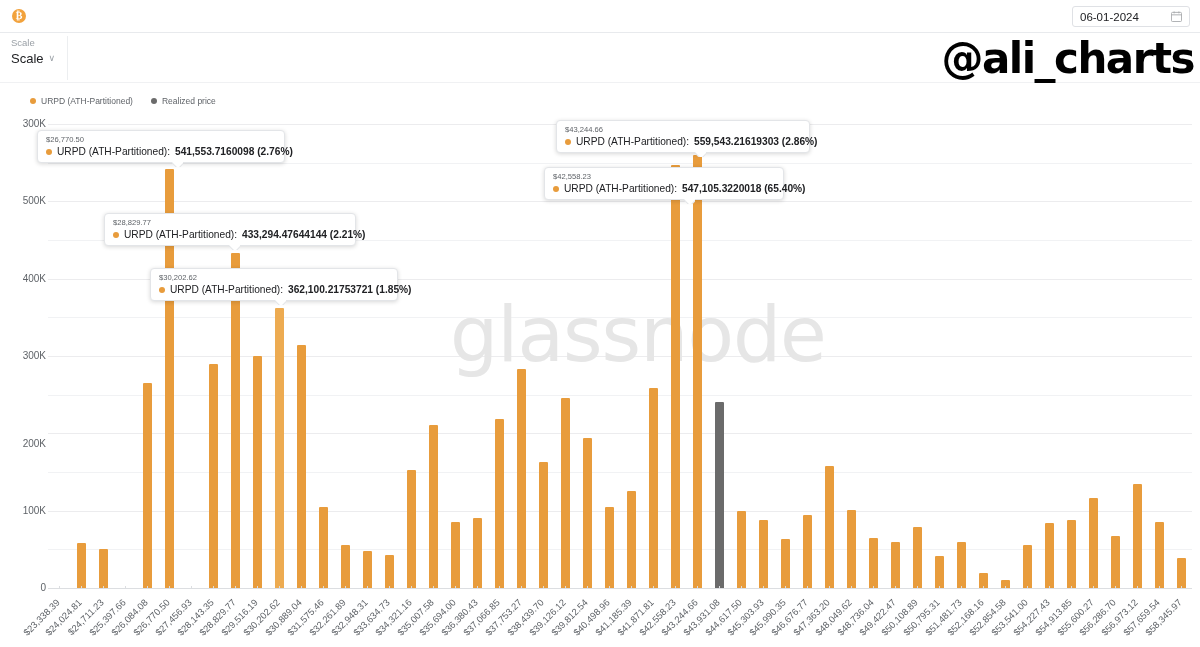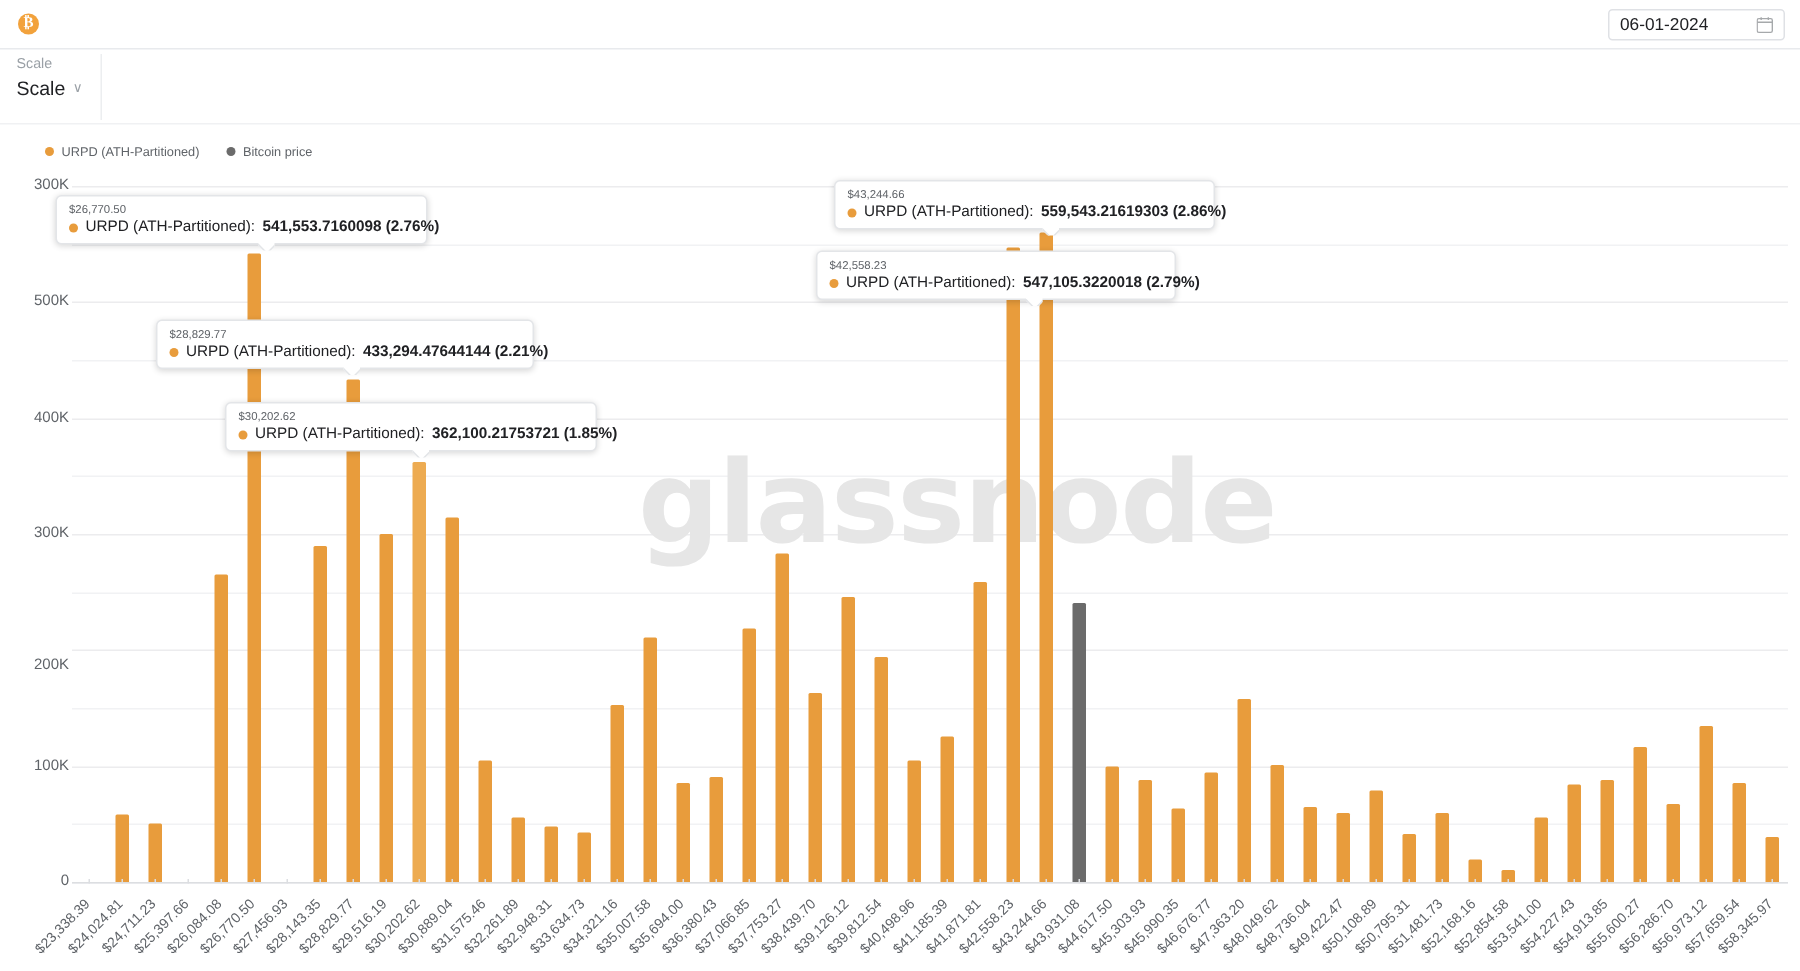--- a/index.html
+++ b/index.html
@@ -119,21 +119,21 @@
 
   
   .watermark {
     position:absolute; left:0; top:0; width:1144px; height:464px;
     display:flex; align-items:center; justify-content:center;
     pointer-events:none;
   }
   .watermark span {
     font-family:"DejaVu Sans", sans-serif;
     font-size:76px; color:#e6e6e6;
-    letter-spacing:-1px; font-weight:700;
+    letter-spacing:-1px; font-weight:400;
     transform:translate(18px,-22px);
   }
 
   
   .tt {
     position:absolute;
     background:#ffffff;
     border:1px solid #e3e5e8;
     border-radius:4px;
     box-shadow:0 1px 4px rgba(0,0,0,.16);
@@ -176,30 +176,31 @@
 </div>
 
 <div class="toolbar">
   <div class="scale-box">
     <div class="scale-lbl">Scale</div>
     <div class="scale-val-row">
       <span class="scale-val">Scale</span>
       <span class="chev">∨</span>
     </div>
   </div>
+  <div class="handle">@ali_charts</div>
 </div>
 
 <div class="legend">
   <div class="lg-item">
     <span class="lg-dot" style="background:#e89c3c"></span>
     <span class="lg-txt">URPD (ATH-Partitioned)</span>
   </div>
   <div class="lg-item">
     <span class="lg-dot" style="background:#6b6b6b"></span>
-    <span class="lg-txt">Bitcoin price</span>
+    <span class="lg-txt">Realized price</span>
   </div>
 </div>
 
 <div class="plot-wrap">
   <div class="plot">
     <div id="grid">
         <div class="gridline major" style="top: 464px;"></div>
         <div class="gridline" style="top: 425.333px;"></div>
         <div class="gridline major" style="top: 386.667px;"></div>
         <div class="gridline" style="top: 348px;"></div>
@@ -412,21 +413,21 @@
         <span class="tt-lbl">URPD (ATH-Partitioned):</span>
         <span class="tt-val">362,100.21753721 (1.85%)</span>
       </div>
       <div class="tt-tail" style="left: 124px; margin-left: 0px;"></div>
     </div>
     <div class="tt" style="left: 544px; top: 167px; width: 240px;">
       <div class="tt-date">$42,558.23</div>
       <div class="tt-row">
         <span class="tt-dot"></span>
         <span class="tt-lbl">URPD (ATH-Partitioned):</span>
-        <span class="tt-val">547,105.3220018 (2.79%)</span>
+        <span class="tt-val">547,105.3220018 (65.40%)</span>
       </div>
       <div class="tt-tail" style="left: 139px; margin-left: 0px;"></div>
     </div>
     <div class="tt" style="left: 556px; top: 120px; width: 254px;">
       <div class="tt-date">$43,244.66</div>
       <div class="tt-row">
         <span class="tt-dot"></span>
         <span class="tt-lbl">URPD (ATH-Partitioned):</span>
         <span class="tt-val">559,543.21619303 (2.86%)</span>
       </div>

